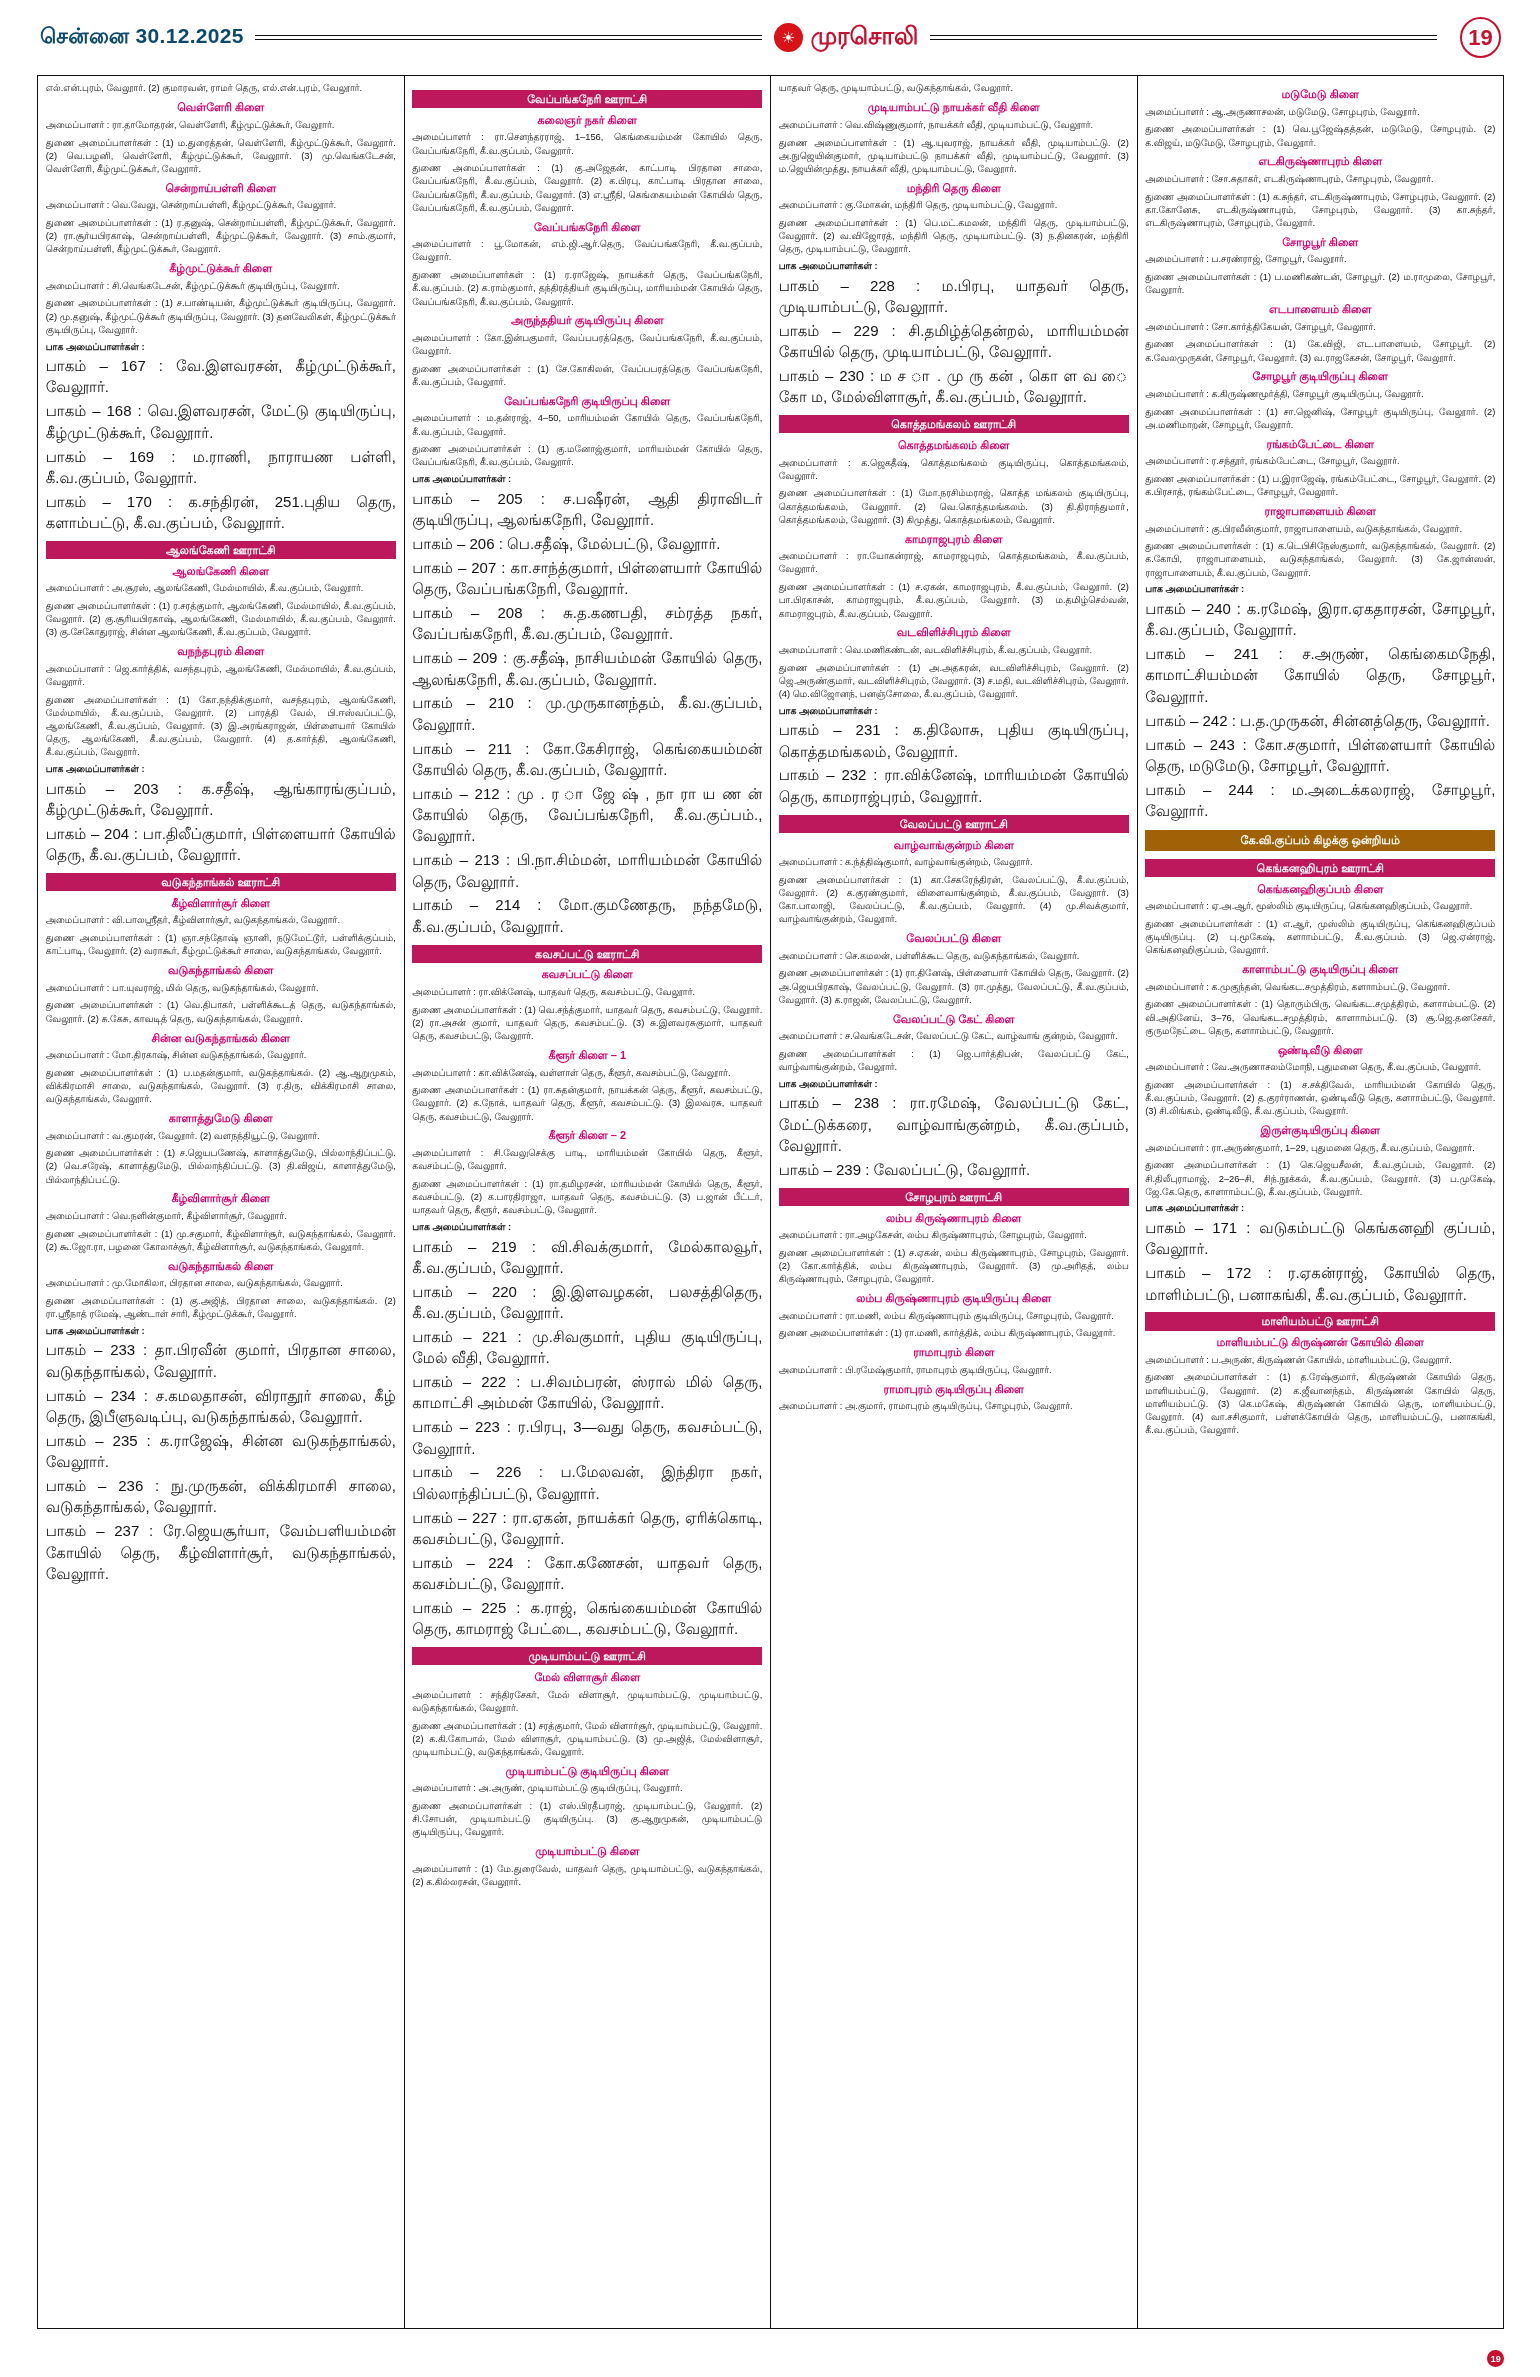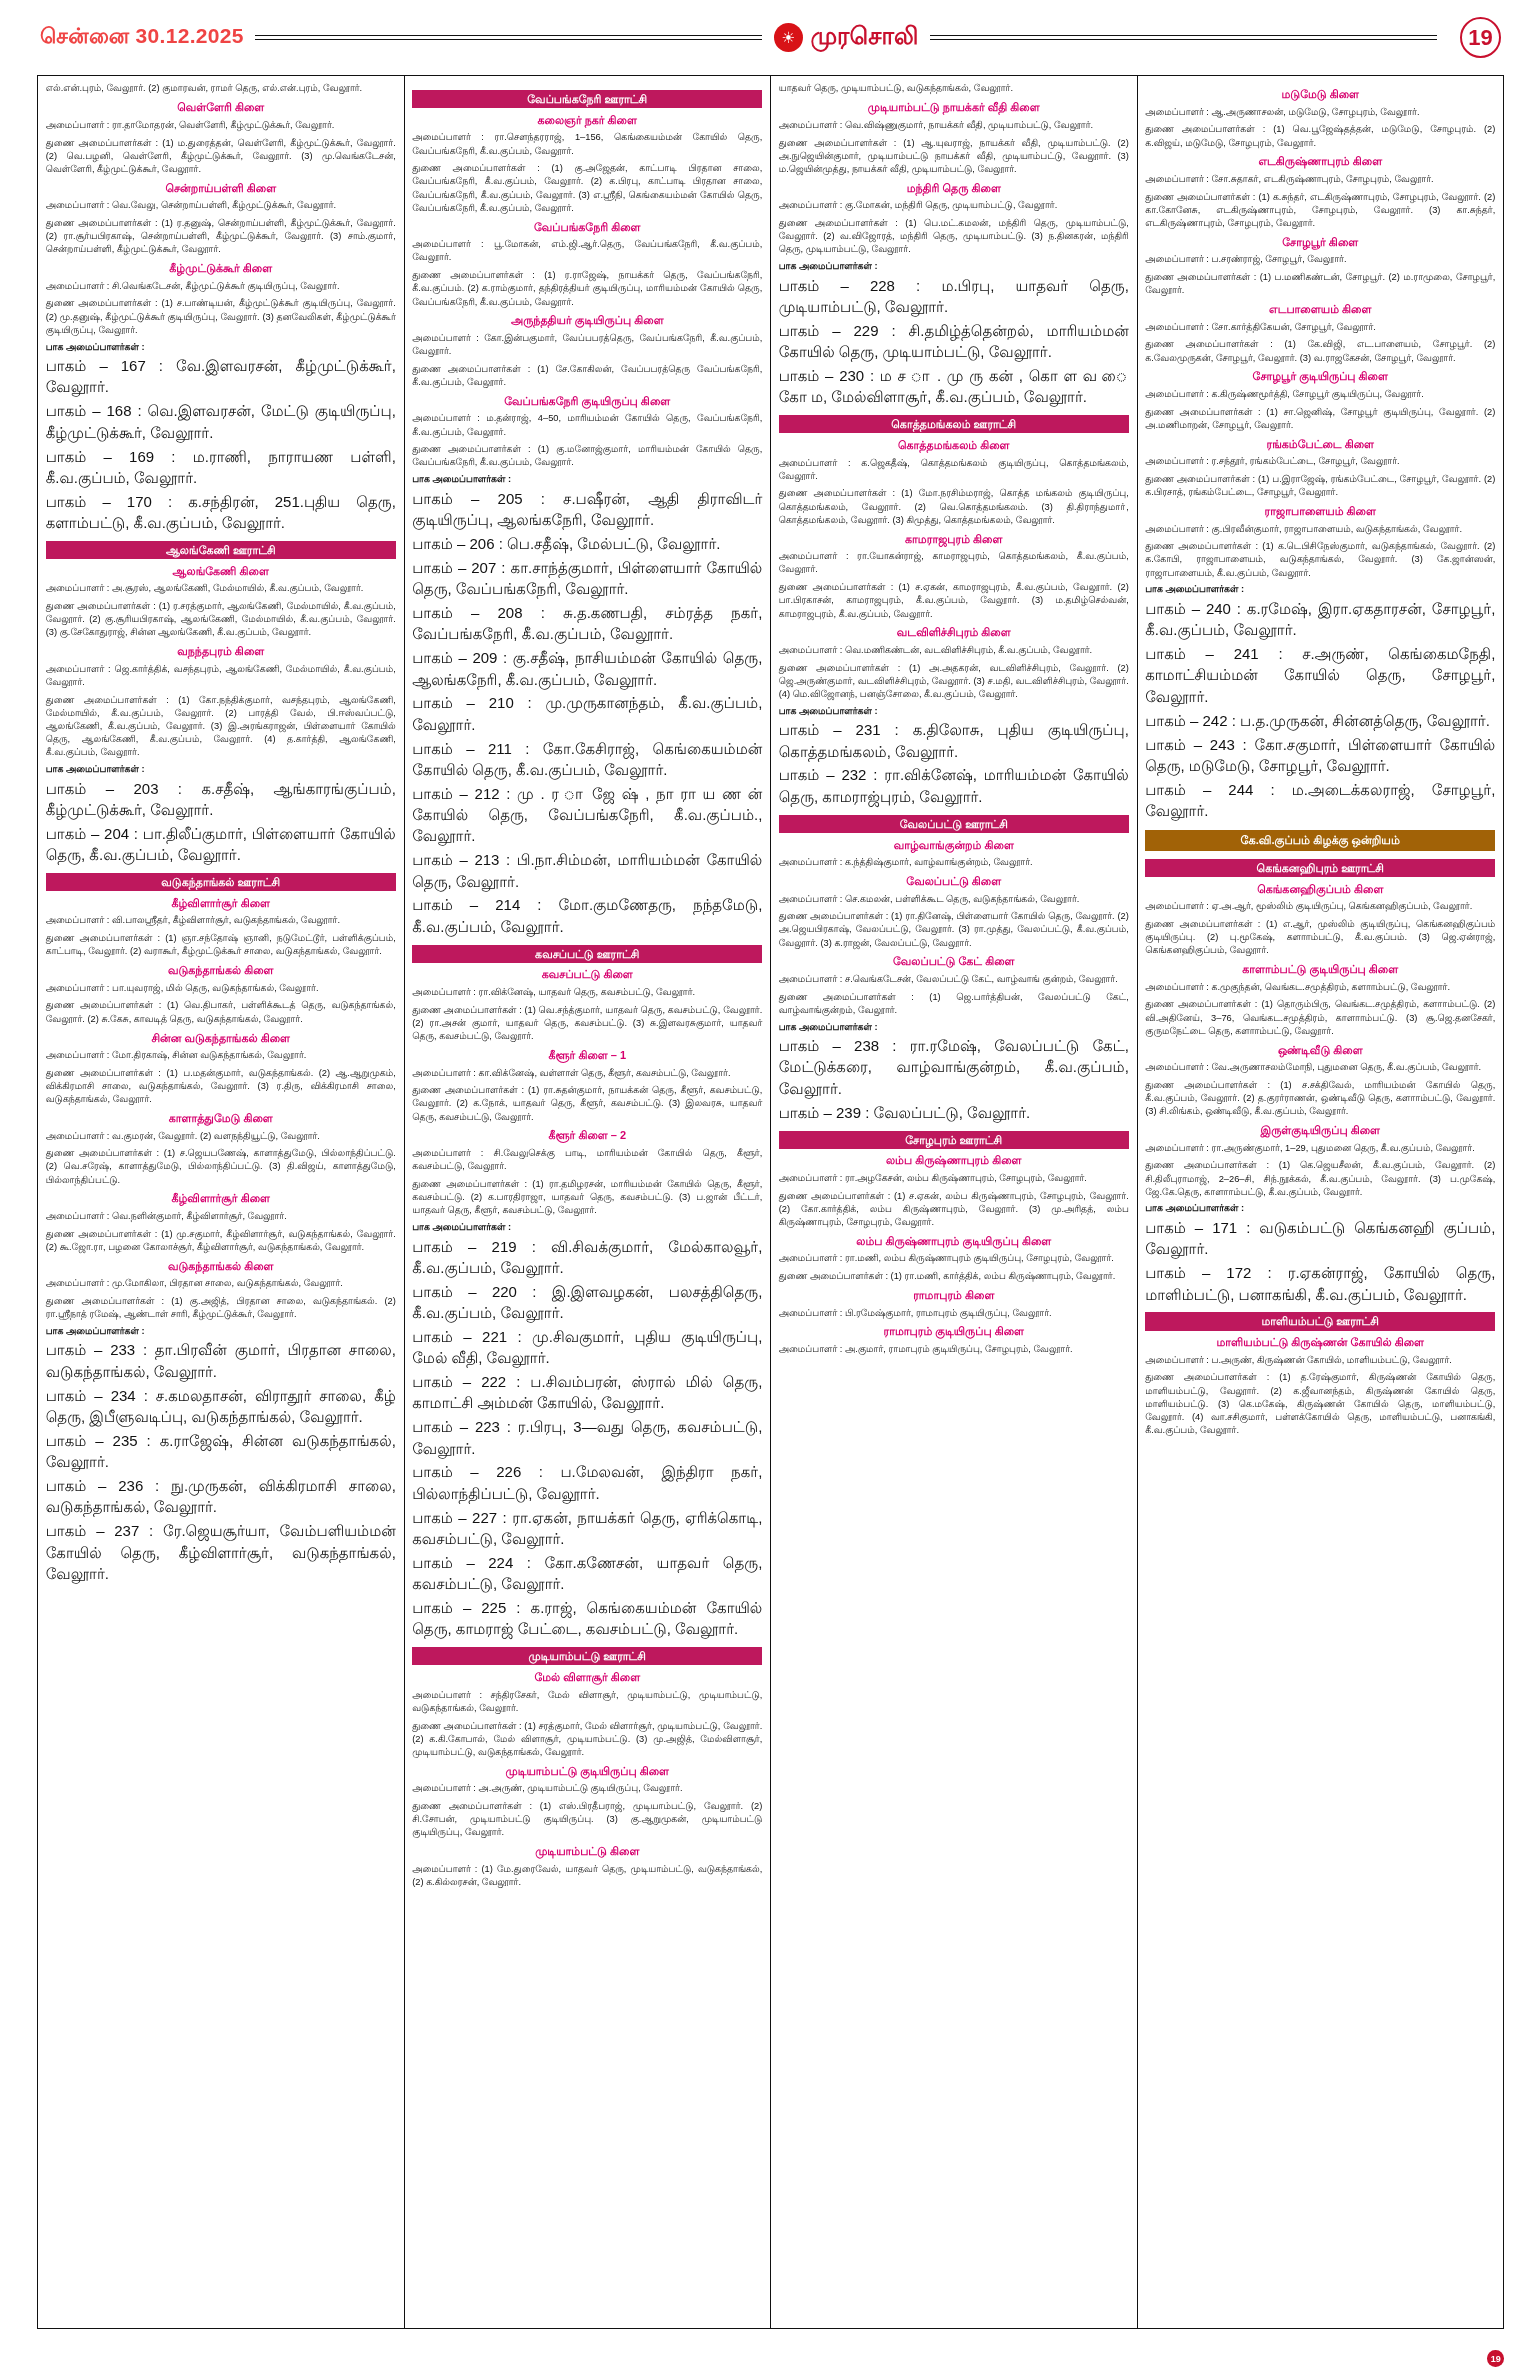--- a/index.html
+++ b/index.html
@@ -22,21 +22,21 @@
     position:relative;
     height:75px;
     padding:0 40px;
     display:flex;
     align-items:center;
     box-sizing:border-box;
   }
   .mast-left{
     font-size:21px;
     font-weight:bold;
-    color:#ef4444;
+    color:#0c4a6e;
     white-space:nowrap;
     letter-spacing:0.3px;
   }
   .mast-rule{
     flex:1;
     height:0;
     border-top:1.9px solid #111;
     border-bottom:1.9px solid #111;
     height:4.5px;
     margin:0 11.5px;
@@ -288,20 +288,21 @@
         <div class="p">துணை அமைப்பாளர்கள் : (1) ச.ஏகன், காமராஜபுரம், கீ.வ.குப்பம், வேலூார். (2) பா.பிரகாசன், காமராஜபுரம், கீ.வ.குப்பம், வேலூார். (3) ம.தமிழ்செல்வன், காமராஜபுரம், கீ.வ.குப்பம், வேலூார்.</div>
         <div class="branch-head">வடவிளிச்சிபுரம் கிளை</div>
         <div class="p">அமைப்பாளர் : வெ.மணிகண்டன், வடவிளிச்சிபுரம், கீ.வ.குப்பம், வேலூார்.</div>
         <div class="p">துணை அமைப்பாளர்கள் : (1) அ.அதகரன், வடவிளிச்சிபுரம், வேலூார். (2) ஜெ.அருண்குமார், வடவிளிச்சிபுரம், வேலூார். (3) ச.மதி, வடவிளிச்சிபுரம், வேலூார். (4) மெ.விஜோனந், பனஞ்சோலை, கீ.வ.குப்பம், வேலூார்.</div>
         <div class="sub-label">பாக அமைப்பாளர்கள் :</div>
         <div class="part-line">பாகம் – 231 : க.திலோசு, புதிய குடியிருப்பு, கொத்தமங்கலம், வேலூார்.</div>
         <div class="part-line">பாகம் – 232 : ரா.விக்னேஷ், மாரியம்மன் கோயில் தெரு, காமராஜ்புரம், வேலூார்.</div>
         <div class="ward-head">வேலப்பட்டு ஊராட்சி</div>
         <div class="branch-head">வாழ்வாங்குன்றம் கிளை</div>
         <div class="p">அமைப்பாளர் : க.ந்த்திஷ்குமார், வாழ்வாங்குன்றம், வேலூார்.</div>
+        <div class="p">துணை அமைப்பாளர்கள் : (1) கா.சேகரேந்திரன், வேலப்பட்டு, கீ.வ.குப்பம், வேலூார். (2) க.குரண்குமார், விளைவாங்குன்றம், கீ.வ.குப்பம், வேலூார். (3) கோ.பாலாஜி, வேலப்பட்டு, கீ.வ.குப்பம், வேலூார். (4) மு.சிவக்குமார், வாழ்வாங்குன்றம், வேலூார்.</div>
         <div class="branch-head">வேலப்பட்டு கிளை</div>
         <div class="p">அமைப்பாளர் : செ.கமலன், பள்ளிக்கூட தெரு, வடுகந்தாங்கல், வேலூார்.</div>
         <div class="p">துணை அமைப்பாளர்கள் : (1) ரா.தினேஷ், பிள்ளையார் கோயில் தெரு, வேலூார். (2) அ.ஜெயபிரகாஷ், வேலப்பட்டு, வேலூார். (3) ரா.முத்து, வேலப்பட்டு, கீ.வ.குப்பம், வேலூார். (3) க.ராஜன், வேலப்பட்டு, வேலூார்.</div>
         <div class="branch-head">வேலப்பட்டு கேட் கிளை</div>
         <div class="p">அமைப்பாளர் : ச.வெங்கடேசன், வேலப்பட்டு கேட், வாழ்வாங் குன்றம், வேலூார்.</div>
         <div class="p">துணை அமைப்பாளர்கள் : (1) ஜெ.பார்த்திபன், வேலப்பட்டு கேட், வாழ்வாங்குன்றம், வேலூார்.</div>
         <div class="sub-label">பாக அமைப்பாளர்கள் :</div>
         <div class="part-line">பாகம் – 238 : ரா.ரமேஷ், வேலப்பட்டு கேட், மேட்டுக்கரை, வாழ்வாங்குன்றம், கீ.வ.குப்பம், வேலூார்.</div>
         <div class="part-line">பாகம் – 239 : வேலப்பட்டு, வேலூார்.</div>
         <div class="ward-head">சோழபுரம் ஊராட்சி</div>

